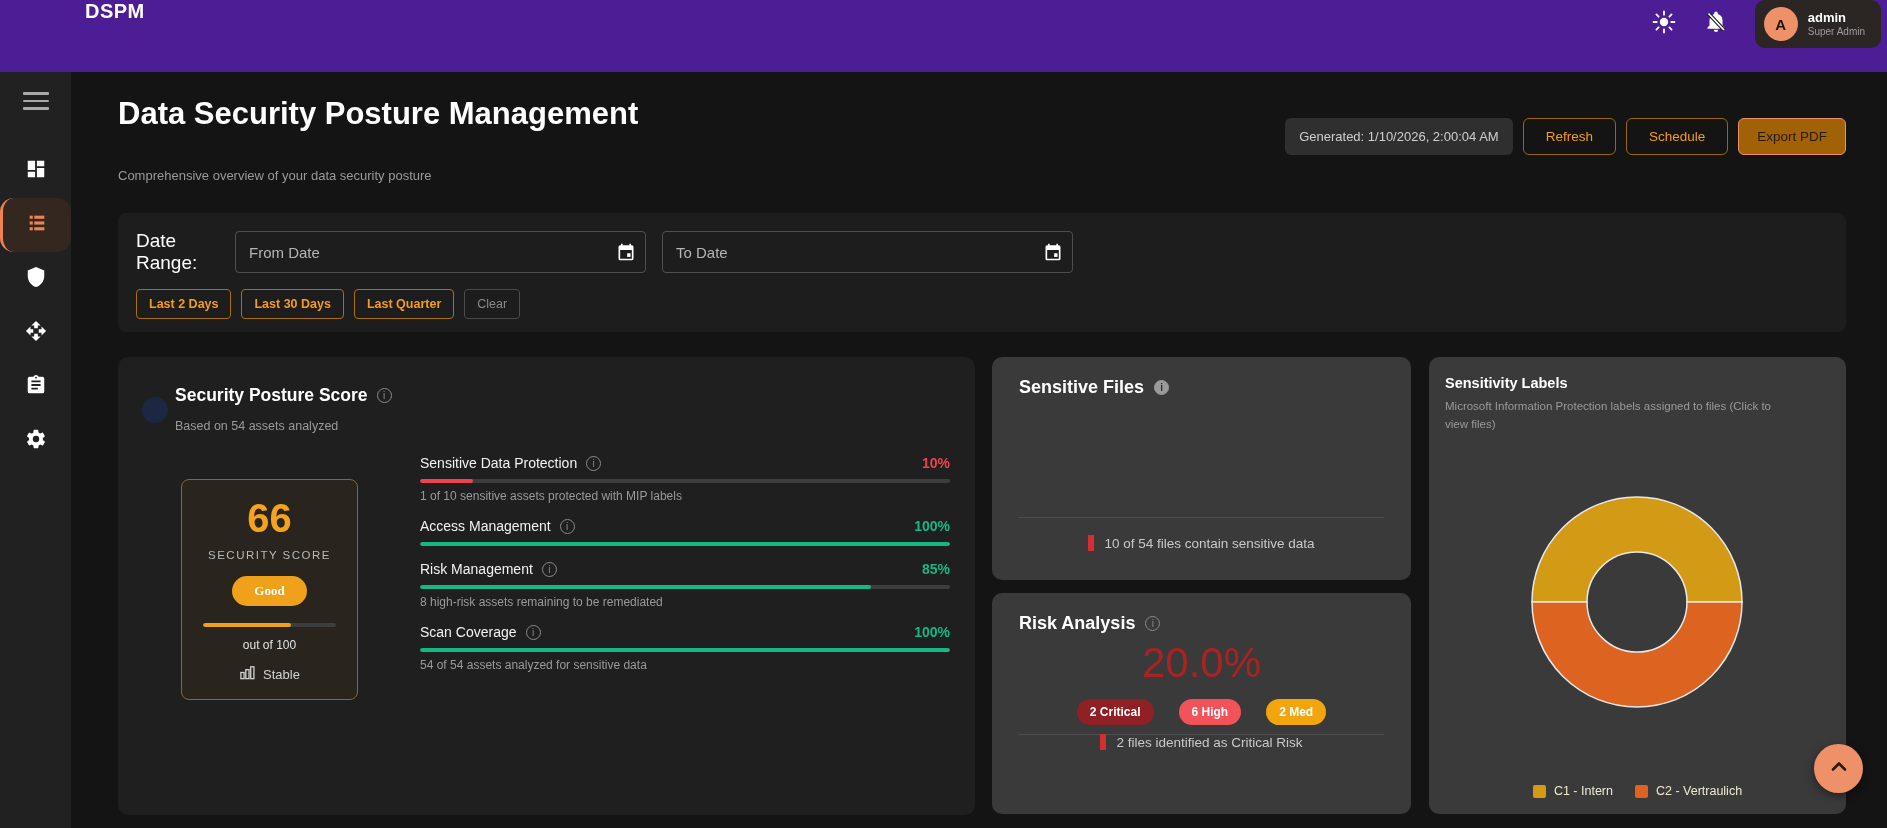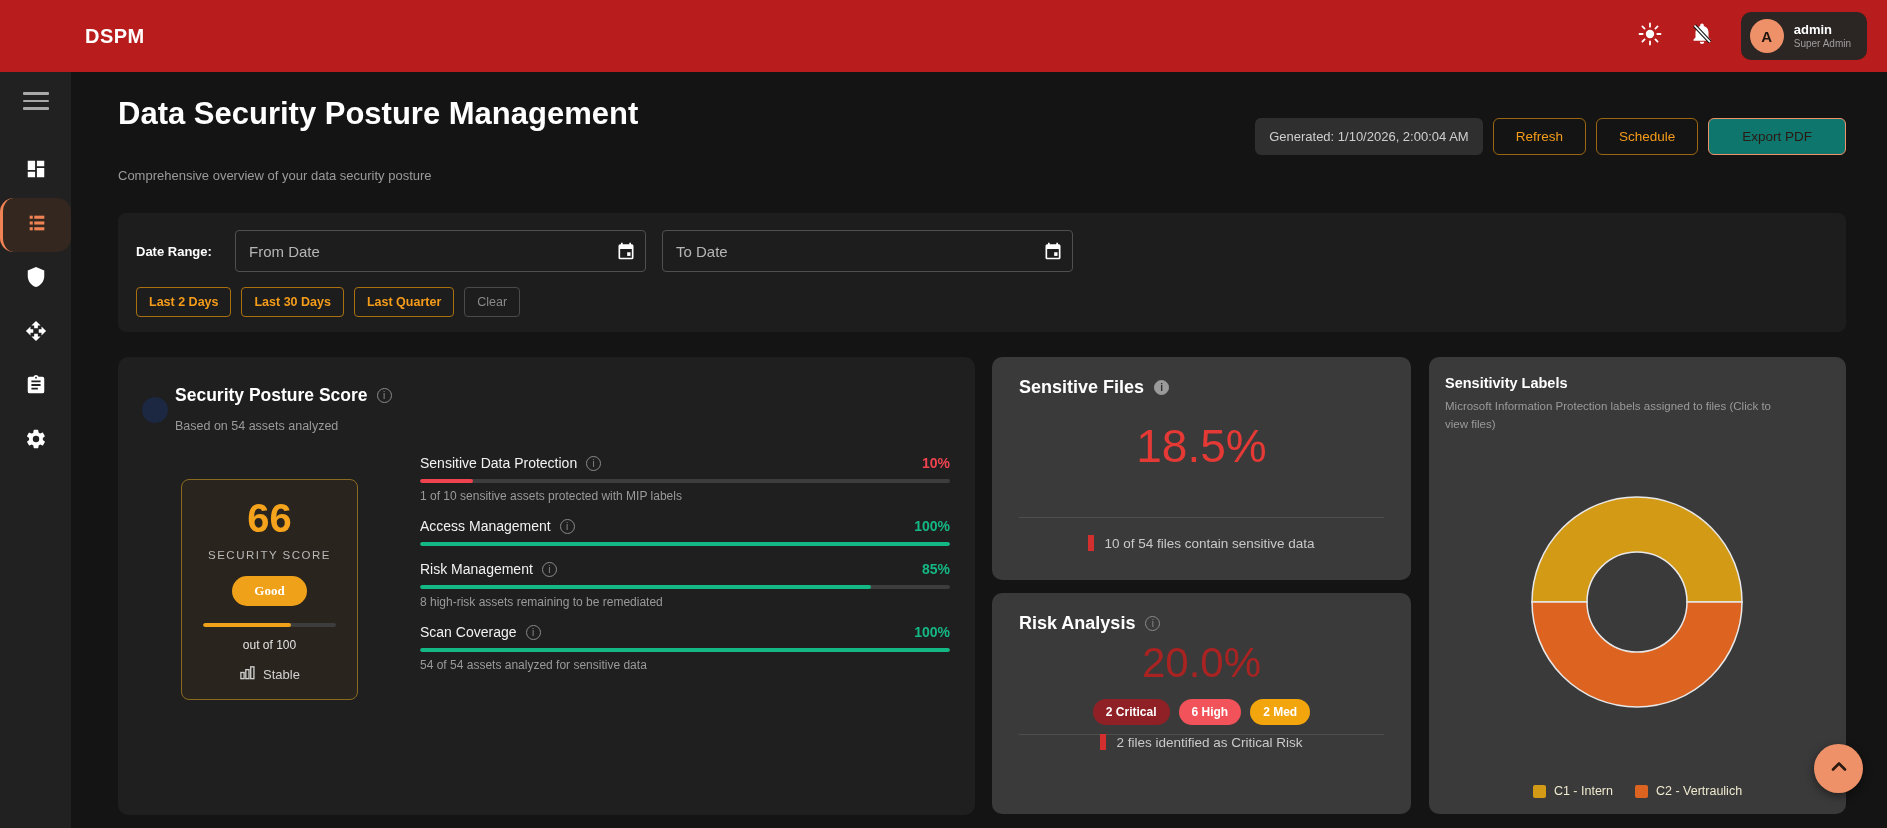--- a/index.html
+++ b/index.html
@@ -2,22 +2,22 @@
 <html><head>
 <meta charset="utf-8">
 <style>
   * { margin:0; padding:0; box-sizing:border-box; }
   html,body { background:#0d0d0d; }
   #app {
     position:relative; width:1887px; height:828px; overflow:hidden;
     background:#141414; font-family:"Liberation Sans", sans-serif; color:#fff;
   }
   
-  .topbar { position:absolute; top:0; left:0; right:0; height:72px; background:#b91c1c;
-    display:flex; align-items:center; padding:0 20px 0 85px; z-index:5; }
+  .topbar { position:absolute; top:0; left:0; right:0; height:72px; background:#4c1d95;
+    display:flex; align-items:flex-start; padding:0 6px 0 85px; z-index:5; }
   .brand { font-size:20px; font-weight:bold; letter-spacing:.5px; }
   .topbar-right { margin-left:auto; display:flex; align-items:center; gap:26px; }
   .icon-btn { width:26px; height:26px; display:flex; align-items:center; justify-content:center; cursor:pointer; }
   .user-chip { display:flex; align-items:center; gap:10px; background:#2b2523; border-radius:10px;
     padding:7px 16px 7px 9px; cursor:pointer; }
   .avatar { width:34px; height:34px; border-radius:50%; background:#ef9168; color:#221510;
     display:flex; align-items:center; justify-content:center; font-weight:bold; font-size:15px; }
   .user-name { font-size:13px; font-weight:bold; line-height:1.25; }
   .user-role { font-size:10px; color:#9e9e9e; line-height:1.25; }
   
@@ -28,26 +28,26 @@
   .nav-item { height:54px; display:flex; align-items:center; justify-content:center; cursor:pointer; }
   .nav-item.active { background:#33271f; border-left:3px solid #ef8354; border-radius:14px; }
   .nav-item svg { width:22px; height:22px; }
   
   .page-title { position:absolute; left:118px; top:96px; font-size:31px; font-weight:bold; }
   .page-subtitle { position:absolute; left:118px; top:168px; font-size:13px; color:#9a9a9a; }
   .actions { position:absolute; top:118px; right:41px; display:flex; align-items:center; gap:10px; }
   .gen-chip { background:#2f2f2f; color:#cfcfcf; font-size:13px; padding:11px 14px; border-radius:6px; }
   .btn { font-family:inherit; font-size:13.5px; border-radius:6px; cursor:pointer; padding:10px 22px; }
   .btn-outline { background:transparent; border:1px solid #9a6612; color:#f59c1a; }
-  .btn-primary { background:#0f766e; border:1px solid #ef9168; color:#2a1a12; padding:10px 33px; }
+  .btn-primary { background:#a16207; border:1px solid #ef9168; color:#2a1a12; padding:10px 18px; }
   
   .filter-panel { position:absolute; left:118px; top:213px; width:1728px; height:119px;
     background:#1d1d1d; border-radius:8px; padding:17px 18px; }
   .filter-row1 { display:flex; align-items:center; }
-  .filter-label { width:82px; font-size:13px; font-weight:bold; margin-right:17px; }
+  .filter-label { width:82px; font-size:19px; font-weight:normal; margin-right:17px; }
   .date-wrap { position:relative; width:411px; height:42px; margin-right:16px; }
   .date-wrap input { width:100%; height:100%; background:transparent; border:1px solid #4f4f4f;
     border-radius:4px; color:#e0e0e0; font-family:inherit; font-size:15px; padding:0 40px 0 13px; }
   .date-wrap input::placeholder { color:#b5b5b5; }
   .cal-icon { position:absolute; right:10px; top:11px; width:20px; height:20px; cursor:pointer; }
   .filter-row2 { margin-top:15px; margin-left:0; display:flex; gap:10px; }
   .chip-btn { background:transparent; border:1px solid #a8700f; color:#f59c1a; font-weight:bold;
     font-size:12.5px; border-radius:4px; padding:7px 12px; cursor:pointer; font-family:inherit; }
   .chip-btn.disabled { border-color:#4a4a4a; color:#8a8a8a; font-weight:normal; }
   
@@ -88,21 +88,21 @@
   .metric-desc { font-size:12px; color:#9a9a9a; }
   .mini-title { position:absolute; left:27px; top:20px; font-size:18px; font-weight:bold;
     display:flex; align-items:center; gap:10px; }
   .big-num { position:absolute; left:0; right:0; text-align:center; font-size:46px; }
   #files-card .big-num { top:62px; }
   #risk-card .big-num { top:46px; font-size:42px; }
   .divider { position:absolute; left:27px; right:27px; border-top:1px solid #4e4e4e; }
   .caption { position:absolute; left:0; right:0; display:flex; align-items:center; justify-content:center;
     gap:10px; font-size:13.5px; color:#c9c9c9; }
   .red-tick { width:6px; height:16px; background:#d32f2f; display:inline-block; }
-  .badges { position:absolute; left:0; right:0; top:106px; display:flex; justify-content:center; gap:9px; }
+  .badges { position:absolute; left:0; right:0; top:106px; display:flex; justify-content:center; gap:25px; }
   .badge { color:#fff; font-size:12px; font-weight:bold; padding:6px 13px; border-radius:14px; cursor:default; }
   #labels-card .lab-title { position:absolute; left:16px; top:18px; font-size:14.5px; font-weight:bold; }
   #labels-card .lab-sub { position:absolute; left:16px; top:40px; width:352px; font-size:11.5px;
     color:#9a9a9a; line-height:1.6; }
   .donut { position:absolute; left:96px; top:133px; width:224px; height:224px; cursor:pointer; }
   .legend { position:absolute; left:0; right:0; bottom:16px; display:flex; justify-content:center; gap:22px; }
   .legend-item { display:flex; align-items:center; gap:8px; cursor:pointer; }
   .swatch { width:13px; height:13px; border-radius:2px; }
   .legend-label { font-size:12.5px; color:#efe9cf; }
   
@@ -318,21 +318,20 @@
         <div class="metric-desc">54 of 54 assets analyzed for sensitive data</div>
       </div>
     </div>
   </div>
 
   <div class="card card-light" id="files-card">
     <div class="mini-title">
       <span>Sensitive Files</span>
       <span class="info filled">i</span>
     </div>
-    <div class="big-num" style="color: rgb(229, 57, 53);">18.5%</div>
     <div class="divider" style="top:160px"></div>
     <div class="caption" style="top:178px">
       <span class="red-tick"></span>
       <span>10 of 54 files contain sensitive data</span>
     </div>
   </div>
 
   <div class="card card-light" id="risk-card">
     <div class="mini-title">
       <span>Risk Analysis</span>

